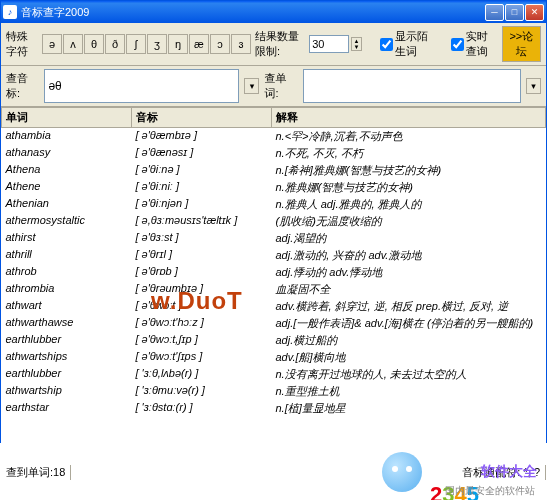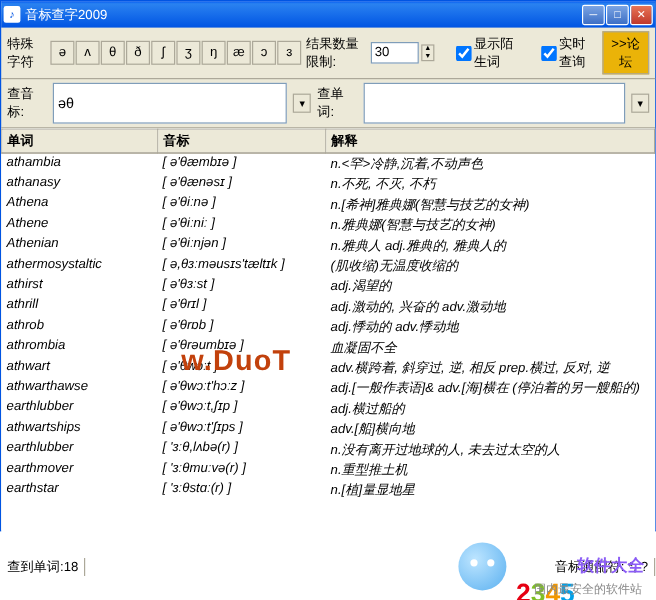--- a/index.html
+++ b/index.html
@@ -178,21 +178,21 @@
             <td class="col1">athwartships</td>
             <td class="col2 phon">[ ə'θwɔːt'ʃɪps ]</td>
             <td>adv.[船]横向地</td>
           </tr>
           <tr>
             <td class="col1">earthlubber</td>
             <td class="col2 phon">[ 'ɜːθ,lʌbə(r) ]</td>
             <td>n.没有离开过地球的人, 未去过太空的人</td>
           </tr>
           <tr>
-            <td class="col1">earthmover</td>
+            <td class="col1">athwartship</td>
             <td class="col2 phon">[ 'ɜːθmuːvə(r) ]</td>
             <td>n.重型推土机</td>
           </tr>
           <tr>
             <td class="col1">earthstar</td>
             <td class="col2 phon">[ 'ɜːθstɑː(r) ]</td>
             <td>n.[植]量显地星</td>
           </tr>
         </tbody>
     </table>

